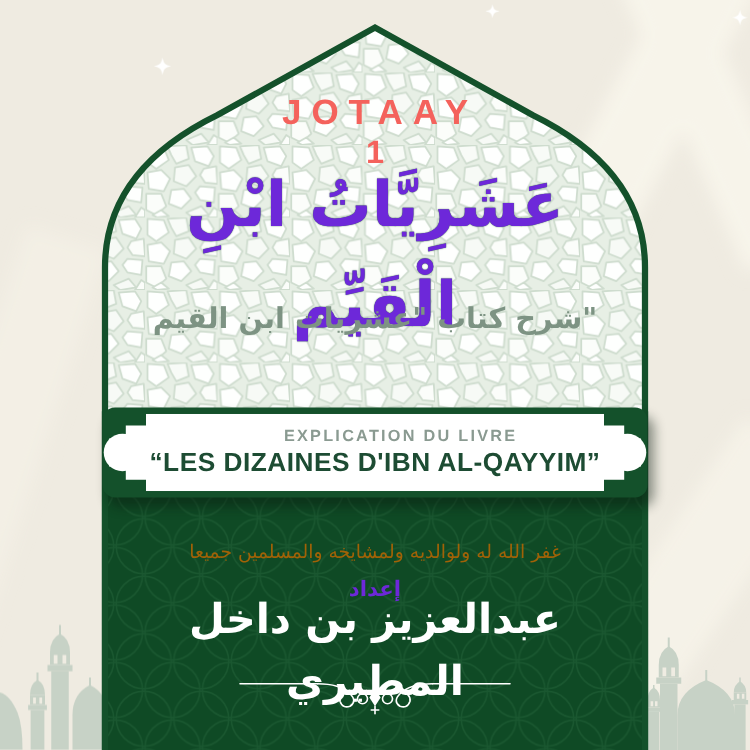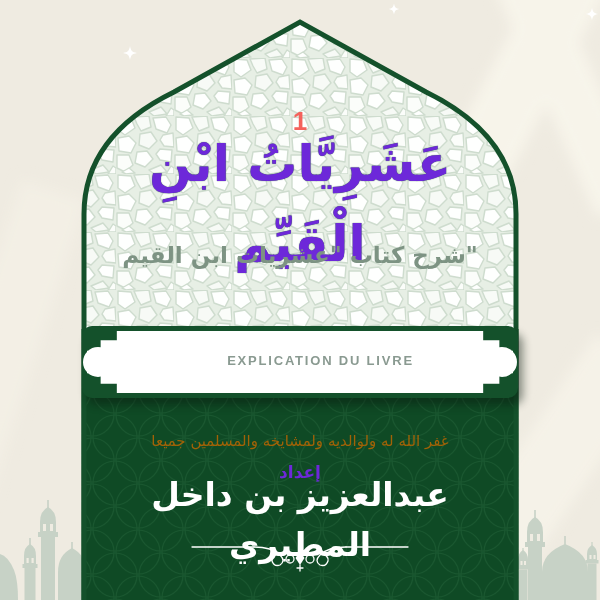--- a/index.html
+++ b/index.html
@@ -159,32 +159,34 @@
             <circle cx="0" cy="46" r="22"></circle>
           <circle cx="46" cy="46" r="22"></circle>
         </g>
       </pattern>
     </defs>
     <path d="M84 600 L84 214 Q84 136 174 92 L300 22 L426 92 Q516 136 516 214 L516 600 Z" fill="url(#mosaic)"></path>
     <rect x="81.5" y="329" width="437" height="271" fill="url(#greenpat)"></rect>
     <path d="M84 600 L84 214 Q84 136 174 92 L300 22 L426 92 Q516 136 516 214 L516 600" fill="none" stroke="#14512b" stroke-width="5" stroke-linejoin="miter"></path>
   </svg>
 
+  <div class="abs arch-text program">JOTAAY</div>
   <div class="abs arch-text episode">1</div>
   <div class="abs arch-text callig-title" dir="rtl">عَشَرِيَّاتُ ابْنِ الْقَيِّم</div>
   <div class="abs arch-text subtitle" dir="rtl">
     <div>"شرح كتاب "عشريات ابن القيم</div>
   </div>
 
   <div class="abs banner">
     <div class="banner-frame">
       <div class="banner-bump bump-left"></div>
       <div class="banner-bump bump-right"></div>
       <div class="banner-inner">
         <div class="banner-kicker">EXPLICATION DU LIVRE</div>
+        <div class="banner-title">“LES DIZAINES D'IBN AL-QAYYIM”</div>
       </div>
     </div>
   </div>
 
   <div class="abs arch-text blessing" dir="rtl">غفر الله له ولوالديه ولمشايخه والمسلمين جميعا</div>
   <div class="abs arch-text prepared" dir="rtl">إعداد</div>
   <div class="abs arch-text signature" dir="rtl">عبدالعزيز بن داخل المطيري</div>
 
   <svg class="abs divider" width="220" height="34" viewBox="0 0 220 34">
     <g stroke="#ffffff" fill="none" stroke-width="1.3" stroke-linecap="round">

